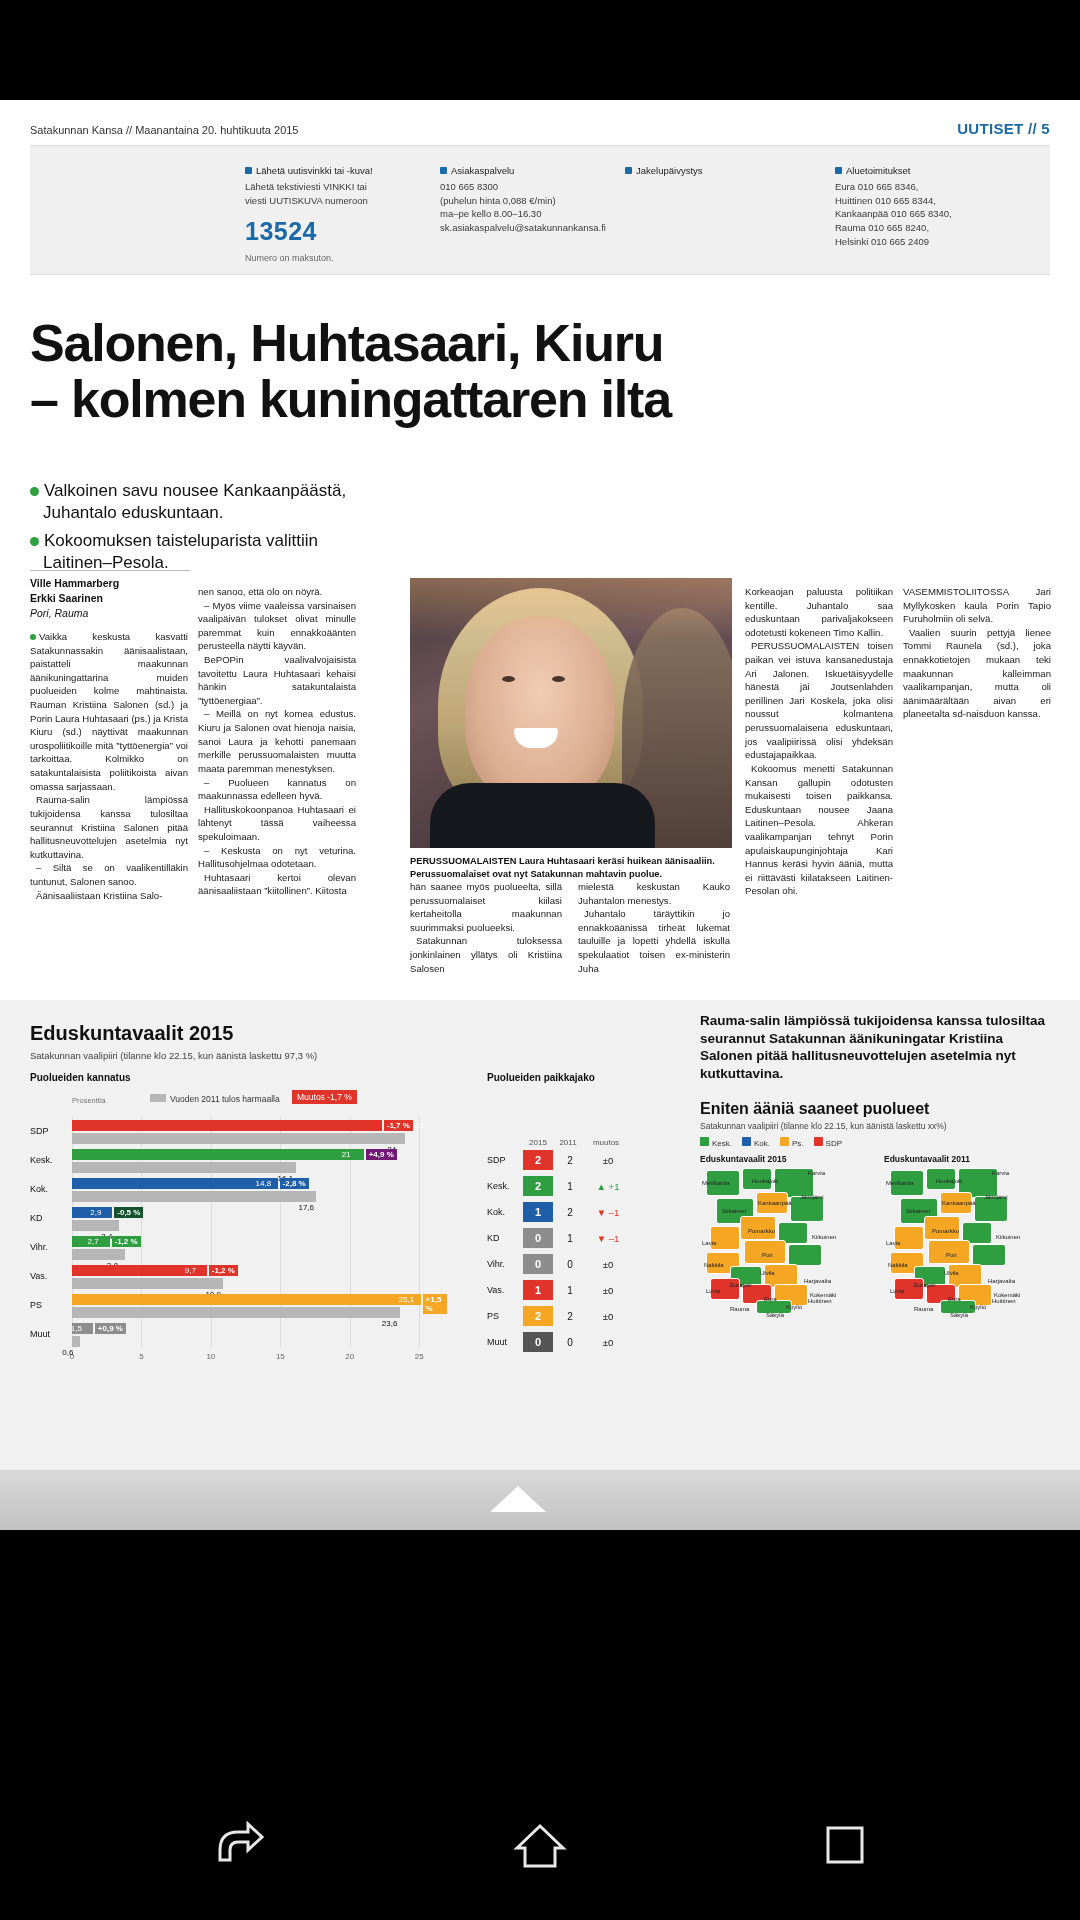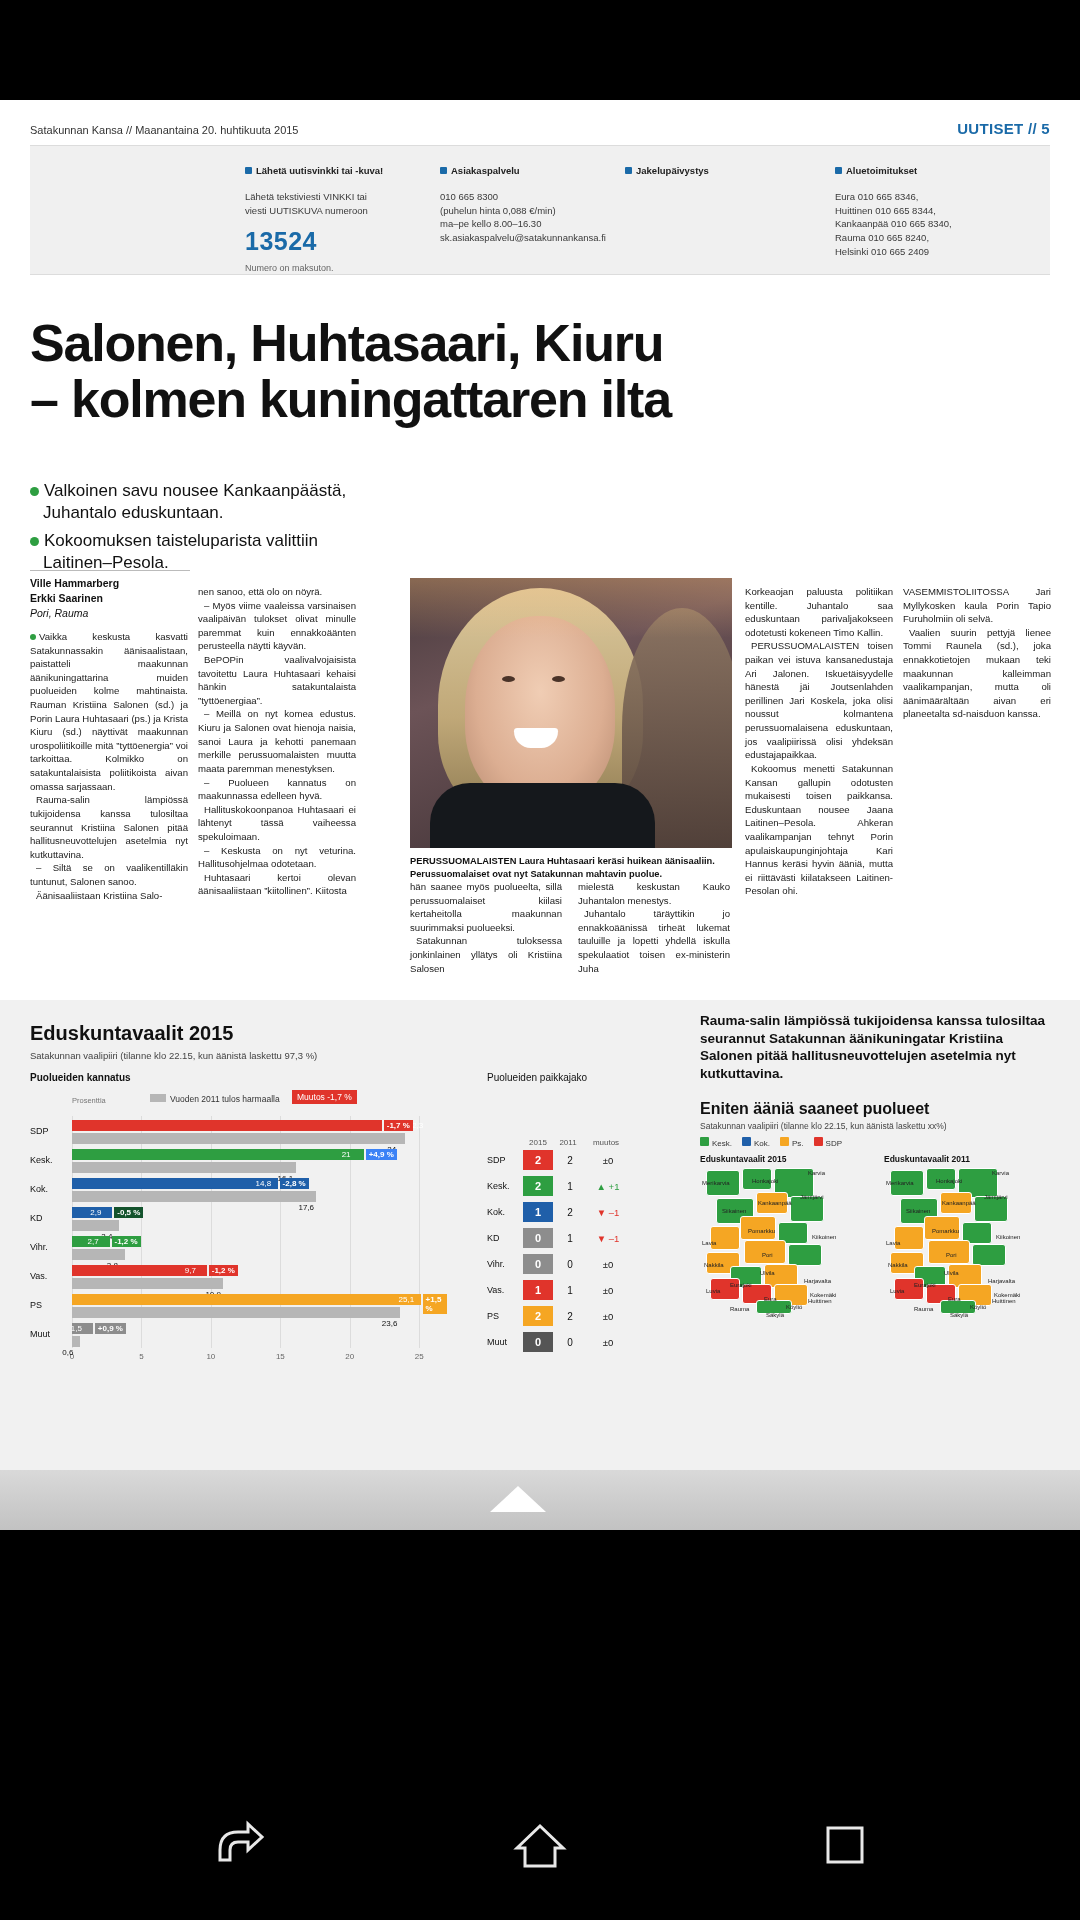--- a/index.html
+++ b/index.html
@@ -33,21 +33,21 @@
     background: #f0f0f0;
     border-top: 1px solid #dcdcdc;
     border-bottom: 1px solid #dcdcdc;
   }
   .infocols { display: flex; padding: 18px 0 0 215px; gap: 0; }
   .infocol { font-size: 9.5px; line-height: 1.45; color: #3a3a3a; }
   .infocol:nth-child(1){ width: 195px; }
   .infocol:nth-child(2){ width: 185px; }
   .infocol:nth-child(3){ width: 210px; }
   .infocol:nth-child(4){ width: 215px; }
-  .infocol .hd { font-weight: bold; color: #222; margin-bottom: 12px; }
+  .infocol .hd { font-weight: normal; color: #222; margin-bottom: 2px; }
   .bullet-sq { display:inline-block; width:7px; height:7px; background:#1a6aa8; margin-right:4px;
                border-radius: 1px; transform: translateY(0px); }
   .bignum { font-size: 25px; font-weight: bold; color: #1a6aa8; letter-spacing: .5px; margin: 6px 0 2px; }
   .tiny { font-size: 9px; color: #666; }
 
   
   .headline {
     position: absolute; left: 30px; top: 215px; width: 1010px;
     font-size: 52px; line-height: 1.08; font-weight: bold;
     letter-spacing: -1.2px; color: #111;
@@ -126,21 +126,21 @@
 
   
   .graphics {
     position: absolute; left: 0; top: 900px; width: 1080px; height: 470px;
     background: #f1f1f1;
   }
   .gx-title { position:absolute; left: 30px; top: 22px; font-size: 20px; font-weight: bold; color:#111; }
   .gx-sub { position:absolute; left: 30px; top: 50px; font-size: 9.5px; color:#444; }
 
   .gx-hdr-left { position:absolute; left:30px; top:72px; font-size:10px; font-weight:bold; color:#111;text-align:center;}
-  .gx-hdr-mid  { position:absolute; left:487px; top:72px; font-size:10px; font-weight:normal; color:#111;text-align:right;}
+  .gx-hdr-mid  { position:absolute; left:487px; top:72px; font-size:10px; font-weight:bold; color:#111;text-align:right;}
 
   
   .chart { position: absolute; left: 30px; top: 90px; width: 430px; height: 290px; }
   .chart .plot { position:absolute; left: 42px; top: 26px; width: 375px; height: 232px; }
   .gridline { position:absolute; top:0; width:1px; height: 232px; background:#dcdcdc; }
   .gridlbl { position:absolute; top: 236px; font-size: 8px; color:#666; transform: translateX(-50%); }
   .axlabel { position:absolute; left: 0; font-size: 9px; color:#111; text-align:left; }
   .bar { position:absolute; height: 11px; }
   .bar.grey { background: #b6b6b6; }
   .barval { position:absolute; font-size: 8px; color:#111; }
@@ -345,21 +345,21 @@
             <div class="bar" style="top: 4px; left: 0px; width: 309.722px; background: rgb(224, 52, 43);"></div>
             <div class="bar grey" style="top: 17px; left: 0px; width: 333.333px;"></div>
             <div class="barval" style="top: 5px; left: 287.722px; color: rgb(255, 255, 255); padding-left: 48px;">22,3</div>
             <div class="barval" style="top: 29px; left: 315.333px;">24</div>
             <div class="chg" style="top: 4px; left: 311.722px; background: rgb(224, 52, 43);">-1,7 %</div>
             <div class="axlabel" style="top: 39px; left: -42px;">Kesk.</div>
             <div class="bar" style="top: 33px; left: 0px; width: 291.667px; background: rgb(46, 158, 65);"></div>
             <div class="bar grey" style="top: 46px; left: 0px; width: 223.611px;"></div>
             <div class="barval" style="top: 34px; left: 269.667px; color: rgb(255, 255, 255);">21</div>
             <div class="barval" style="top: 58px; left: 205.611px;">16,1</div>
-            <div class="chg" style="top: 33px; left: 293.667px; background: #3b82f6;">+4,9 %</div>
+            <div class="chg" style="top: 33px; left: 293.667px; background: #701a75;">+4,9 %</div>
             <div class="axlabel" style="top: 68px; left: -42px;">Kok.</div>
             <div class="bar" style="top: 62px; left: 0px; width: 205.556px; background: rgb(31, 95, 169);"></div>
             <div class="bar grey" style="top: 75px; left: 0px; width: 244.444px;"></div>
             <div class="barval" style="top: 63px; left: 183.556px; color: rgb(255, 255, 255);">14,8</div>
             <div class="barval" style="top: 87px; left: 226.444px;">17,6</div>
             <div class="chg" style="top: 62px; left: 207.556px; background: rgb(31, 95, 169);">-2,8 %</div>
             <div class="axlabel" style="top: 97px; left: -42px;">KD</div>
             <div class="bar" style="top: 91px; left: 0px; width: 40.2778px; background: rgb(31, 95, 169);"></div>
             <div class="bar grey" style="top: 104px; left: 0px; width: 47.2222px;"></div>
             <div class="barval" style="top: 92px; left: 18.2778px; color: rgb(255, 255, 255);">2,9</div>

